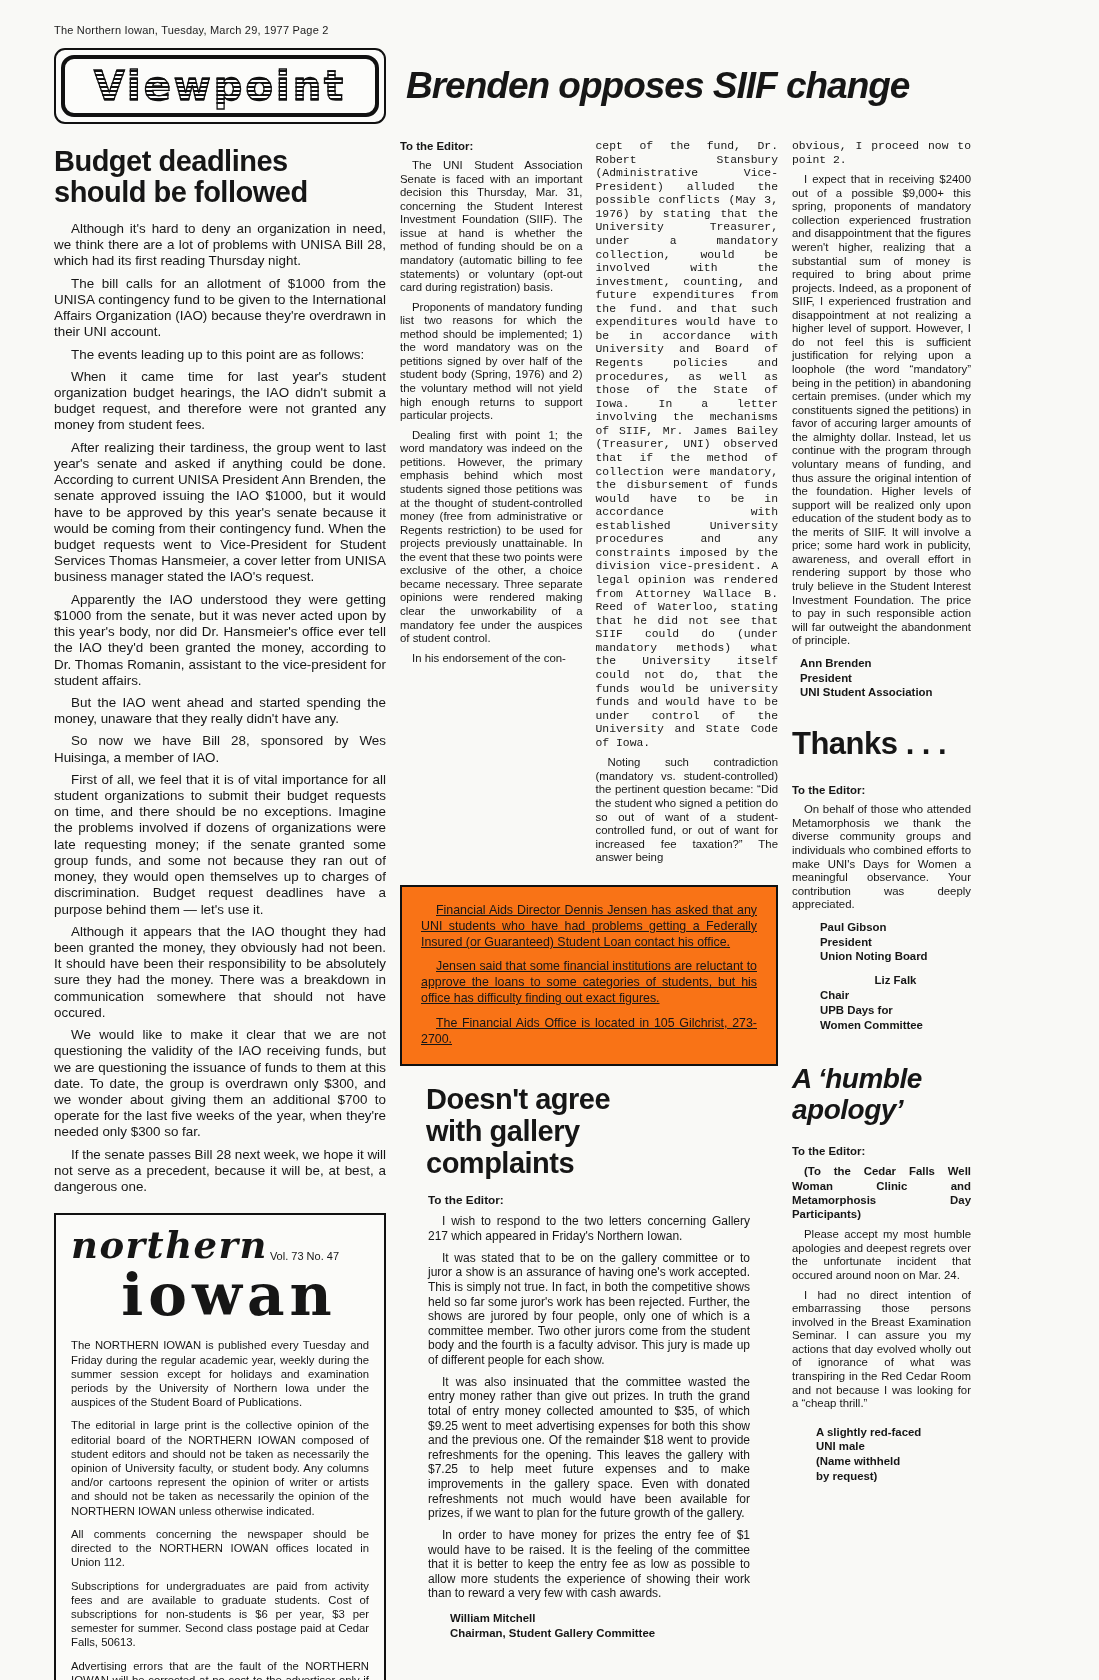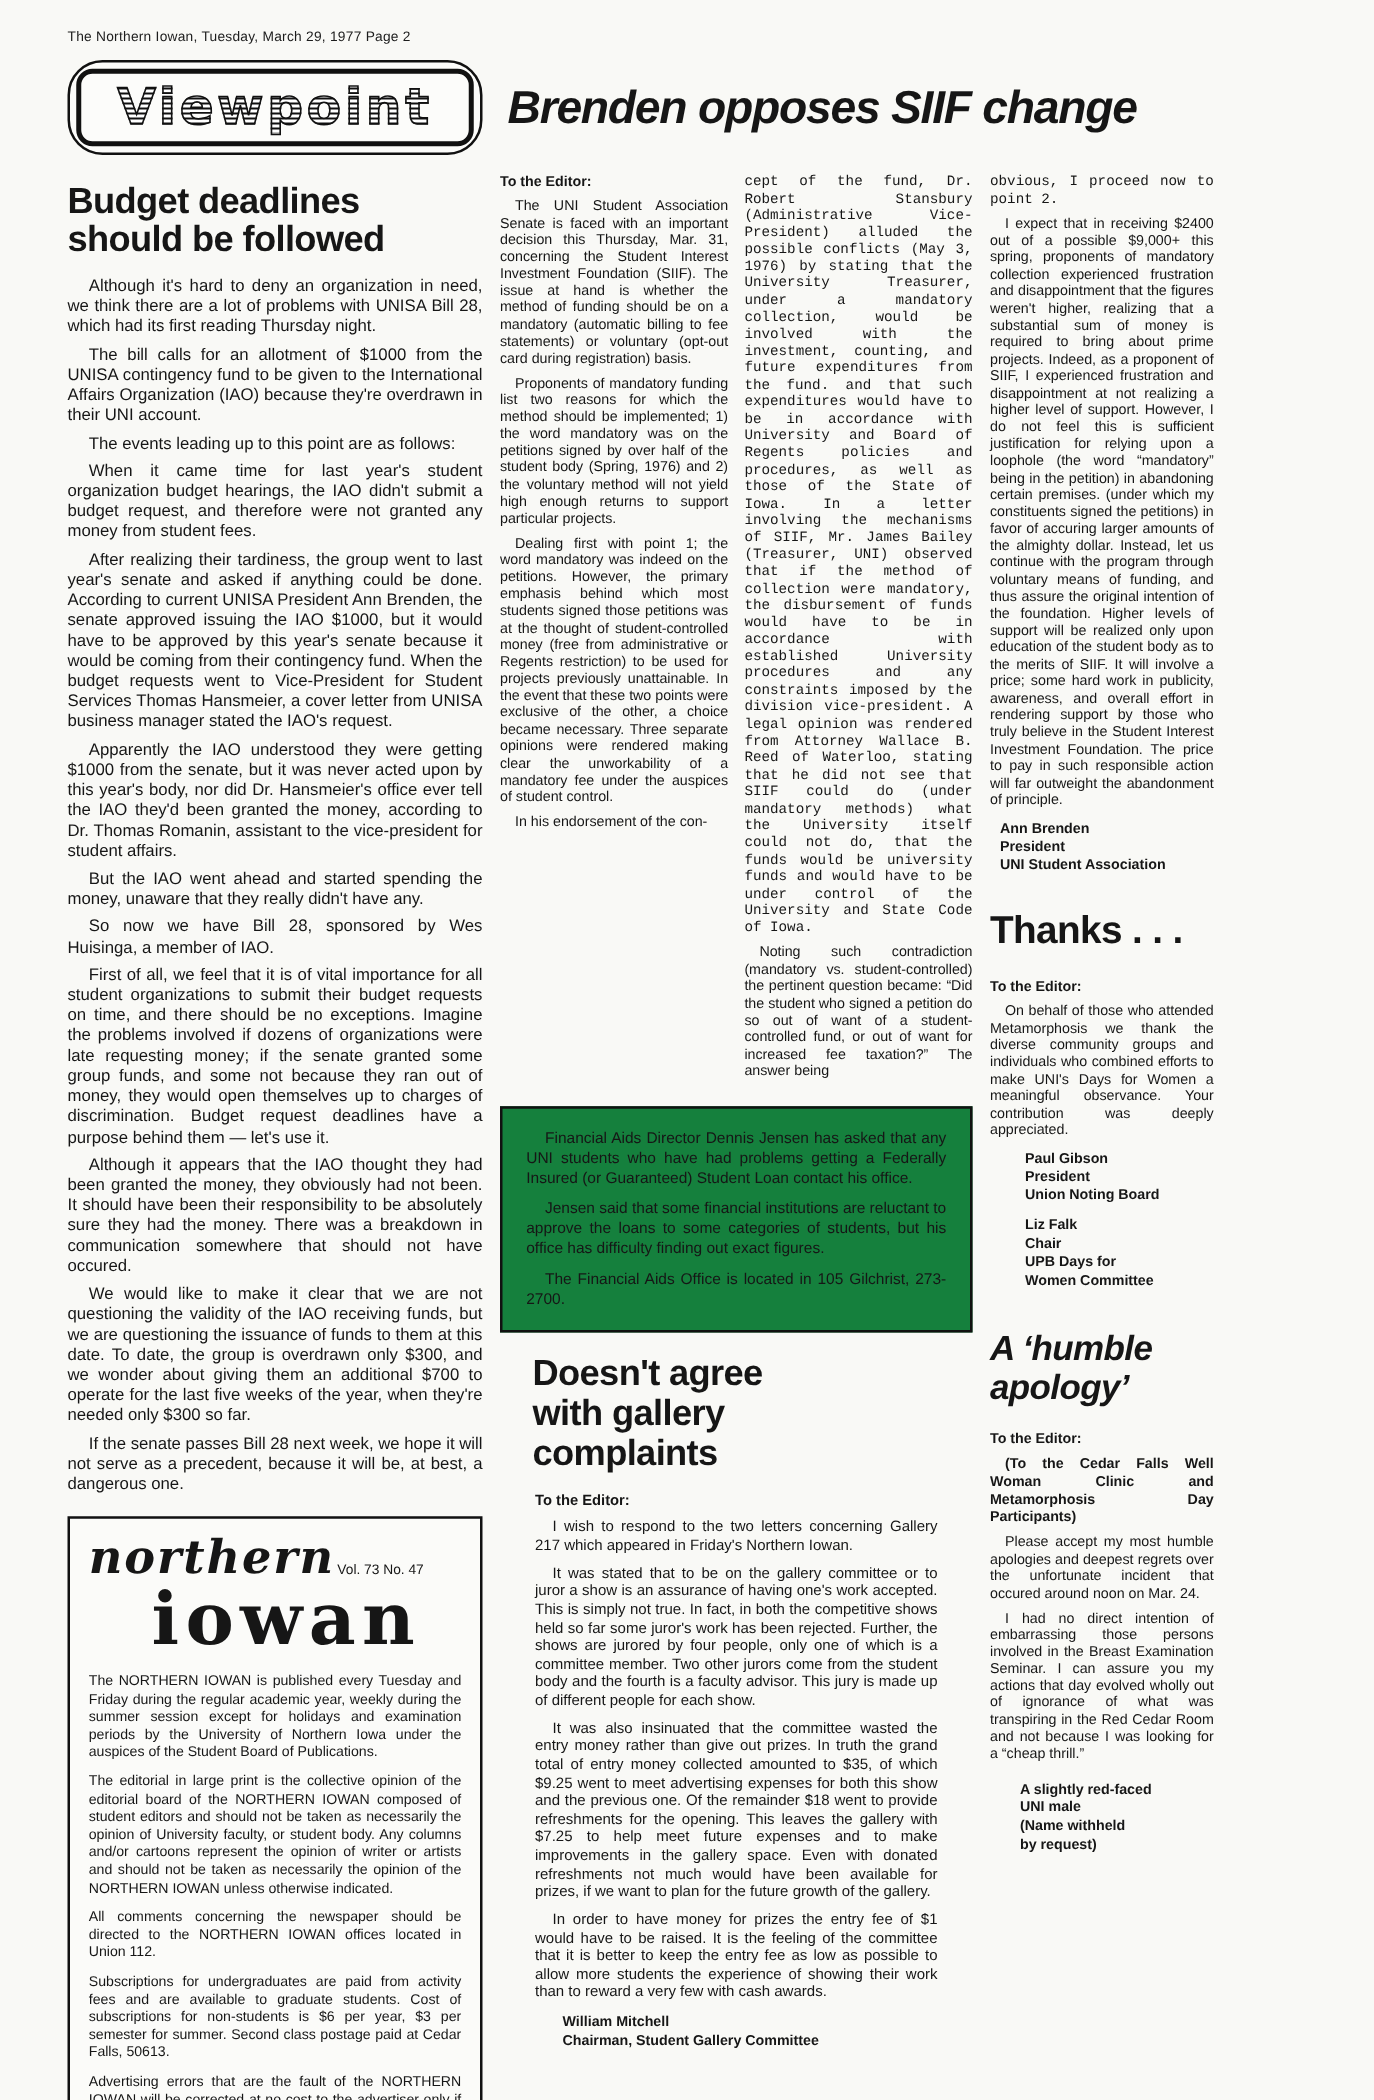--- a/index.html
+++ b/index.html
@@ -11,21 +11,21 @@
     font-family:"Liberation Sans", sans-serif;
     -webkit-font-smoothing:antialiased;
   }
   .page { padding:24px 126px 0 54px; }
   .page-header { font-size:11px; letter-spacing:.2px; margin-bottom:12px; color:#1c1c1c; }
 
   
   .top-row { display:flex; align-items:center; gap:16px; margin-bottom:16px; }
   .viewpoint-box {
     width:332px; min-width:332px; height:76px;
-    border:2px solid #111; border-radius:28px; padding:5px;
+    border:2px solid #111; border-radius:11px; padding:5px;
     background:#fcfcfa;
   }
   .viewpoint-inner {
     height:100%; border:4px solid #111; border-radius:13px;
     display:flex; align-items:center; justify-content:center;
   }
   .viewpoint-text {
     font-family:"DejaVu Sans", sans-serif;
     font-size:40px; font-weight:800; letter-spacing:3px; line-height:1;
     background-image:repeating-linear-gradient(180deg,#111 0 2px,#fff 2px 4px);
@@ -57,28 +57,29 @@
   .salutation { font-weight:bold; font-size:11.4px; margin-bottom:7px; }
   .lt-para { font-size:11.4px; line-height:1.19; text-indent:12px; margin-bottom:6px; }
   .continuation .para:first-child { text-indent:0;font-family:Liberation Mono, monospace; }
 
   .signature { margin-top:8px; }
   .signature .sig-line {
     font-weight:bold; font-size:11.4px; line-height:1.3; text-align:left;
   }
   .sig-siif { padding-left:8px; }
   .sig-thanks { padding-left:28px; }
-  .sig-thanks .sig-line:nth-child(4) { margin-top:9px; }
+  .sig-thanks .sig-line:nth-child(4) { margin-top:9px;text-align:center; }
   .sig-gallery { padding-left:22px; margin-top:10px; }
   .sig-apology { padding-left:24px; margin-top:14px; }
 
   
   .jensen-box {
-    margin-top:14px; border:2px solid #111; background:#15803d;
+    margin-top:14px; border:2px solid #111; background:#f97316;
     padding:15px 19px 9px 19px;
+    text-decoration:underline;
   }
   .jn-para { font-size:12.4px; line-height:1.3; text-indent:15px; margin-bottom:8px; }
 
   
   .gallery-section { margin-top:18px; padding:0 28px 0 28px; }
   .gallery-headline {
     font-size:29px; font-weight:bold; line-height:1.1;
     letter-spacing:-.5px; max-width:215px; margin:4px 0 14px -2px;
   }
   .gallery-section .salutation { font-size:11.8px; }

